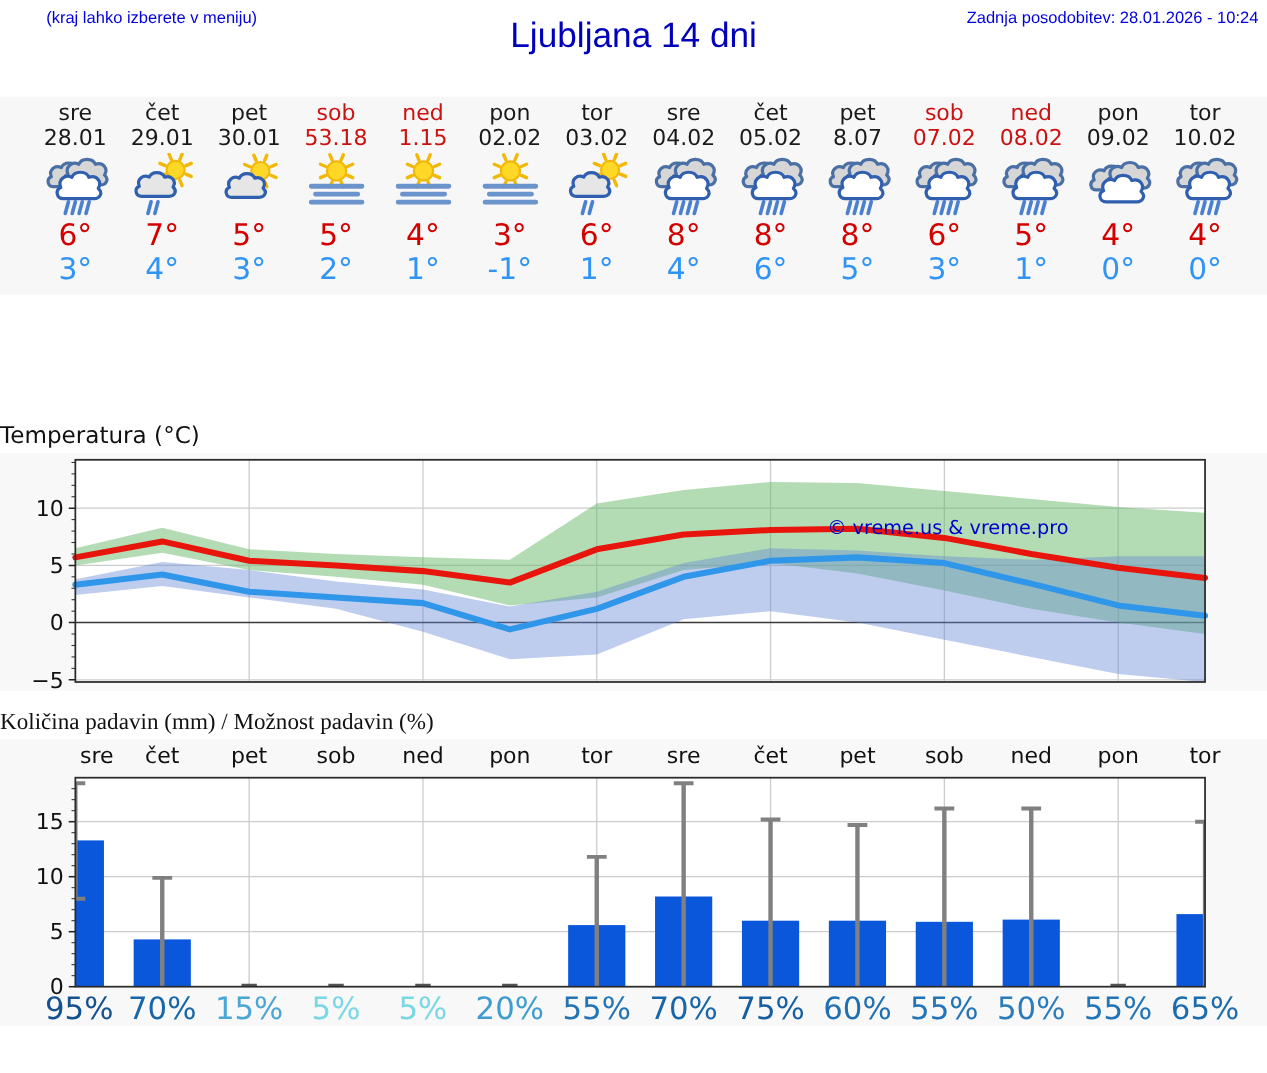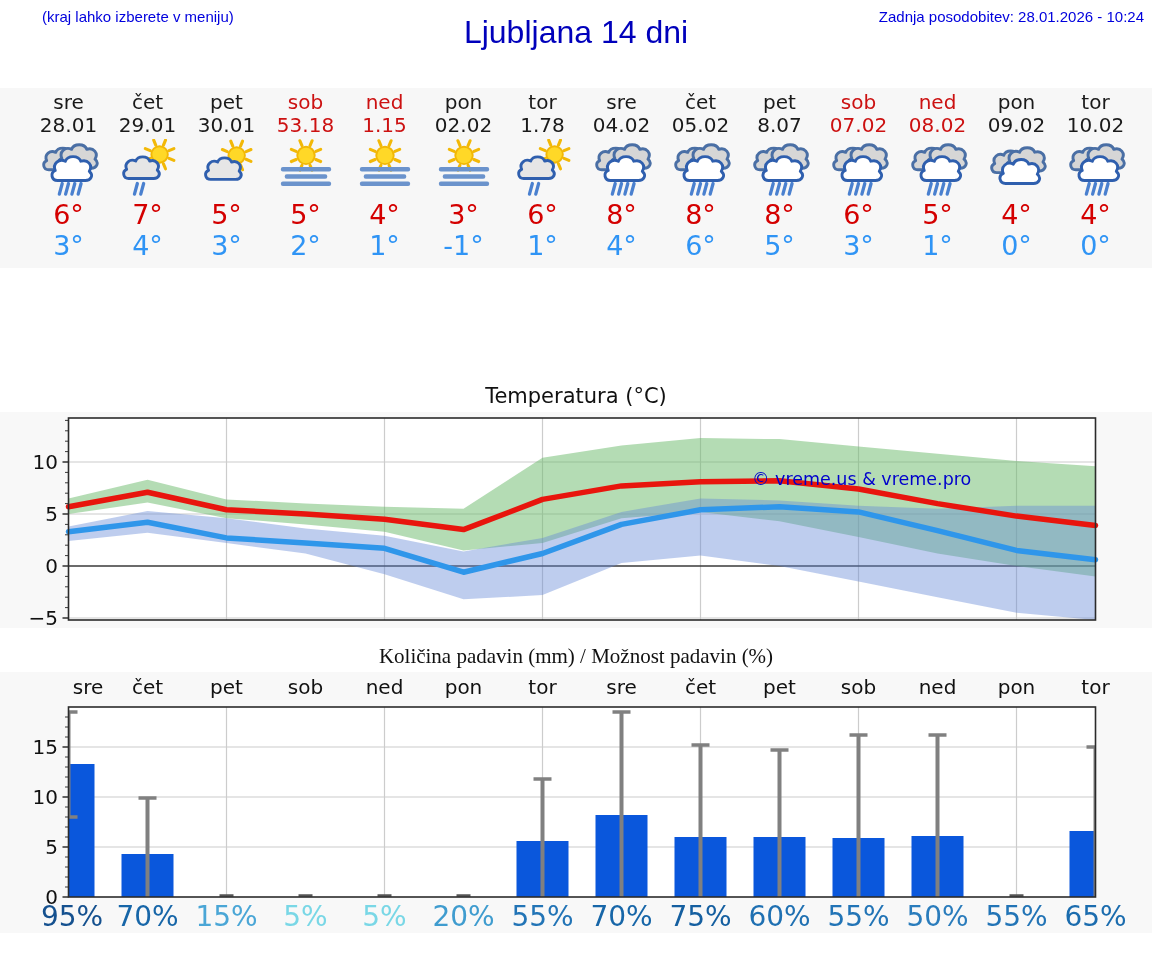--- a/index.html
+++ b/index.html
@@ -9,21 +9,21 @@
   .hdr-right{right:8px;}
   .page-title{position:absolute;top:14px;left:0;width:100%;text-align:center;
       font-family:"Liberation Sans",sans-serif;font-size:32px;color:#0000bb;}
   .day-strip{position:absolute;top:88px;left:0;width:1152px;height:180px;background:#f7f7f7;}
   .day-col{position:absolute;top:3px;width:84px;text-align:center;}
   .day-name,.day-date{font-size:20px;line-height:23px;color:#1a1a1a;}
   .day-name.wk,.day-date.wk{color:#cc1111;}
   .day-icon{height:60px;margin-top:2px;}
   .day-hi{font-size:27px;line-height:31px;color:#d40000;}
   .day-lo{font-size:27px;line-height:31px;color:#2f94f5;}
-  .chart-title{position:absolute;left:0;width:100%;text-align:center;font-size:21px;color:#111;}
+  .chart-title{position:absolute;left:0;width:100%;text-align:left;font-size:21px;color:#111;}
   .t-title{top:384px;}
   .p-title{top:644px;font-family:Liberation Serif, serif;}
   .panel{position:absolute;left:0;width:1152px;background:#f8f8f8;}
   .t-panel{top:412px;height:216px;}
   .p-panel{top:672px;height:261px;}
   svg text{font-family:"DejaVu Sans",sans-serif;}
 </style>
 </head>
 <body>
 
@@ -140,21 +140,21 @@
           <circle cx="32" cy="17" r="9" fill="#ffd827" stroke="#f2b807" stroke-width="2"></circle>
           <rect x="6" y="29" width="52" height="4.6" rx="2" fill="#6b93cc"></rect>
           <rect x="10" y="36.5" width="44" height="4.6" rx="2" fill="#6b93cc"></rect>
           <rect x="6" y="44" width="52" height="4.6" rx="2" fill="#6b93cc"></rect>
         </svg></div>
       <div class="day-hi">3°</div>
       <div class="day-lo">-1°</div>
     </div>
     <div class="day-col" style="left: 500.5px;">
       <div class="day-name">tor</div>
-      <div class="day-date">1.78</div>
+      <div class="day-date">03.02</div>
       <div class="day-icon"><svg viewBox="0 0 64 60" width="62" height="58">
           <line x1="53.7" y1="20.0" x2="58.8" y2="22.1" stroke="#f2b807" stroke-width="3.2" stroke-linecap="round"></line>
           <line x1="48.0" y1="25.7" x2="50.1" y2="30.8" stroke="#f2b807" stroke-width="3.2" stroke-linecap="round"></line>
           <line x1="40.0" y1="25.7" x2="37.9" y2="30.8" stroke="#f2b807" stroke-width="3.2" stroke-linecap="round"></line>
           <line x1="34.3" y1="20.0" x2="29.2" y2="22.1" stroke="#f2b807" stroke-width="3.2" stroke-linecap="round"></line>
           <line x1="34.3" y1="12.0" x2="29.2" y2="9.9" stroke="#f2b807" stroke-width="3.2" stroke-linecap="round"></line>
           <line x1="40.0" y1="6.3" x2="37.9" y2="1.2" stroke="#f2b807" stroke-width="3.2" stroke-linecap="round"></line>
           <line x1="48.0" y1="6.3" x2="50.1" y2="1.2" stroke="#f2b807" stroke-width="3.2" stroke-linecap="round"></line>
           <line x1="53.7" y1="12.0" x2="58.8" y2="9.9" stroke="#f2b807" stroke-width="3.2" stroke-linecap="round"></line>
           <circle cx="44" cy="16" r="8.5" fill="#ffd827" stroke="#f2b807" stroke-width="2"></circle>

